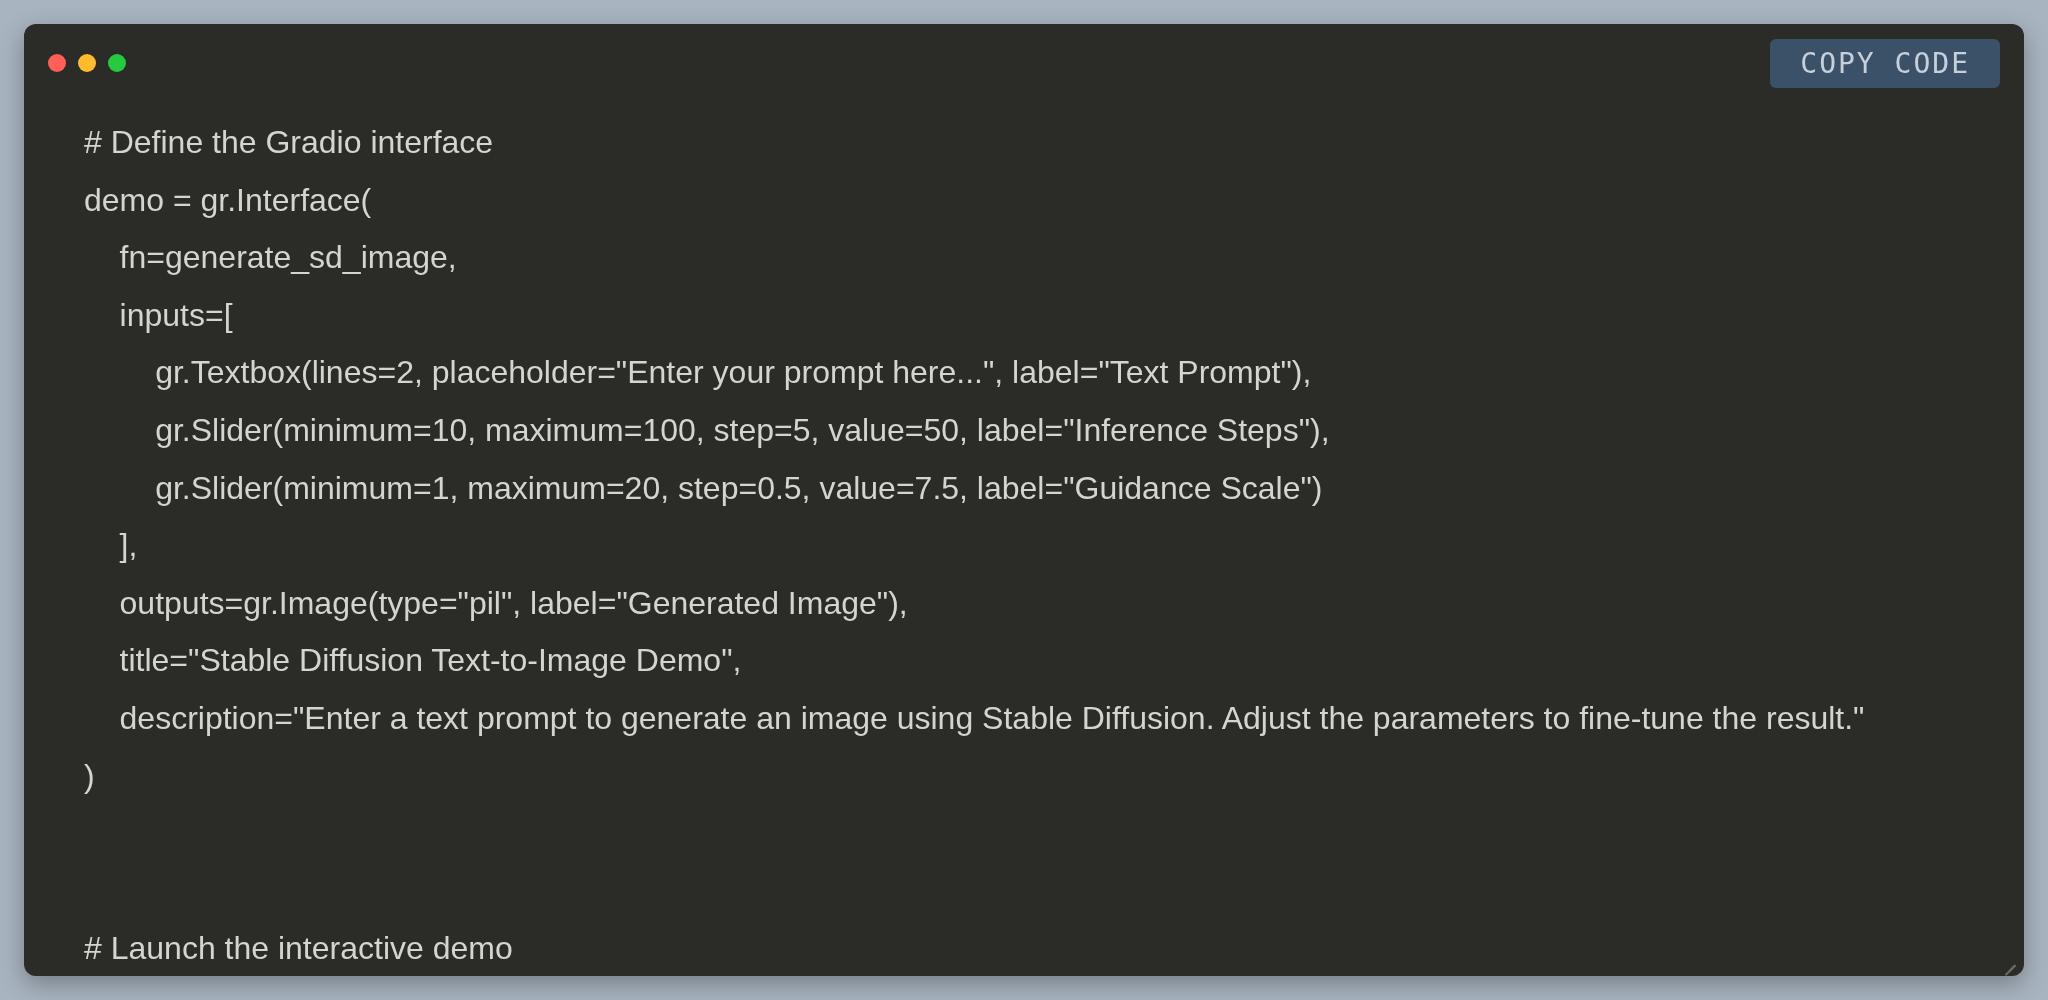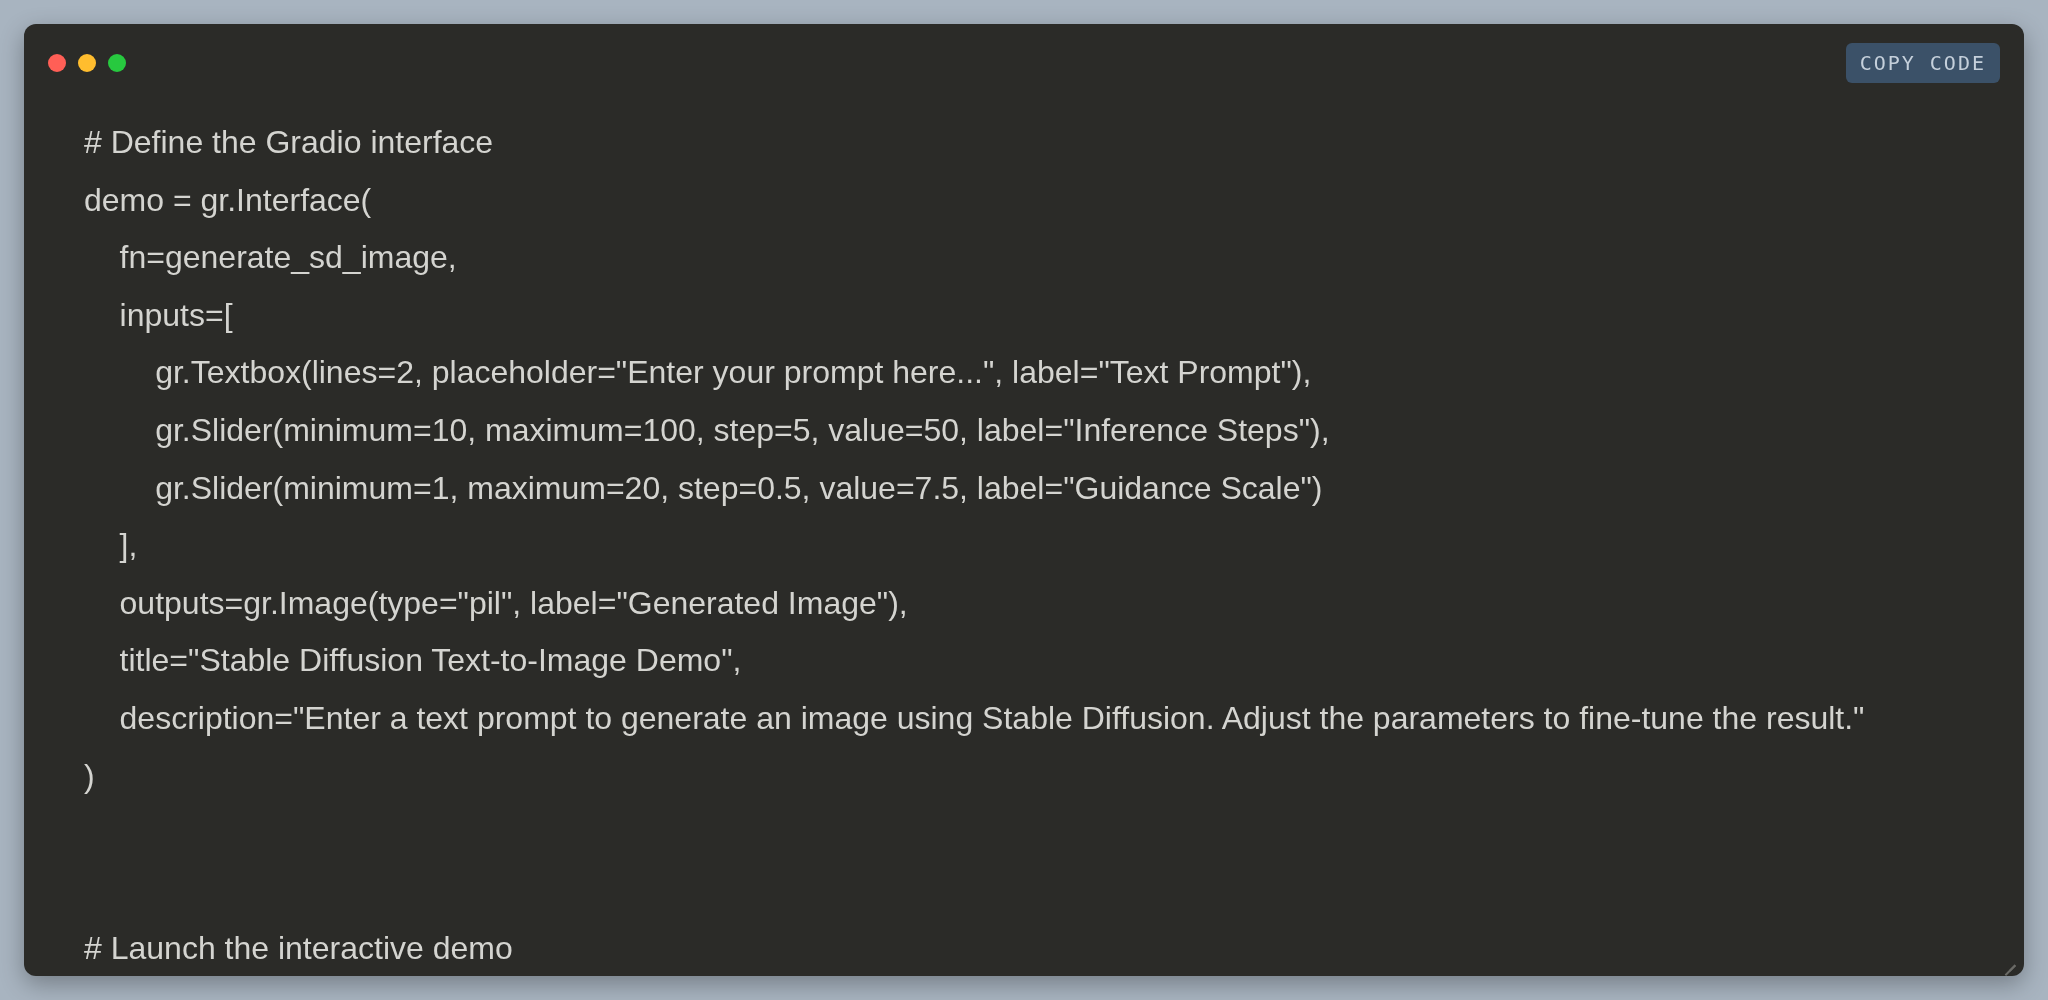--- a/index.html
+++ b/index.html
@@ -38,23 +38,23 @@
       height: 18px;
       border-radius: 50%;
     }
     .traffic-red { background: #ff5f56; }
     .traffic-yellow { background: #ffbd2e; }
     .traffic-green { background: #27c93f; }
     .copy-button {
       background: #3b5168;
       color: #c5d0db;
       border: none;
-      padding: 8px 14px;
+      padding: 8px 30px;
       border-radius: 6px;
-      font-size: 20px;
+      font-size: 28px;
       letter-spacing: 2px;
       font-family: "SF Mono", Monaco, Consolas, monospace;
       cursor: pointer;
     }
     .code-content {
       padding: 30px 60px;
       font-family: -apple-system, BlinkMacSystemFont, "Segoe UI", sans-serif;
       font-size: 32px;
       line-height: 1.8;
       color: #d4d4d0;

